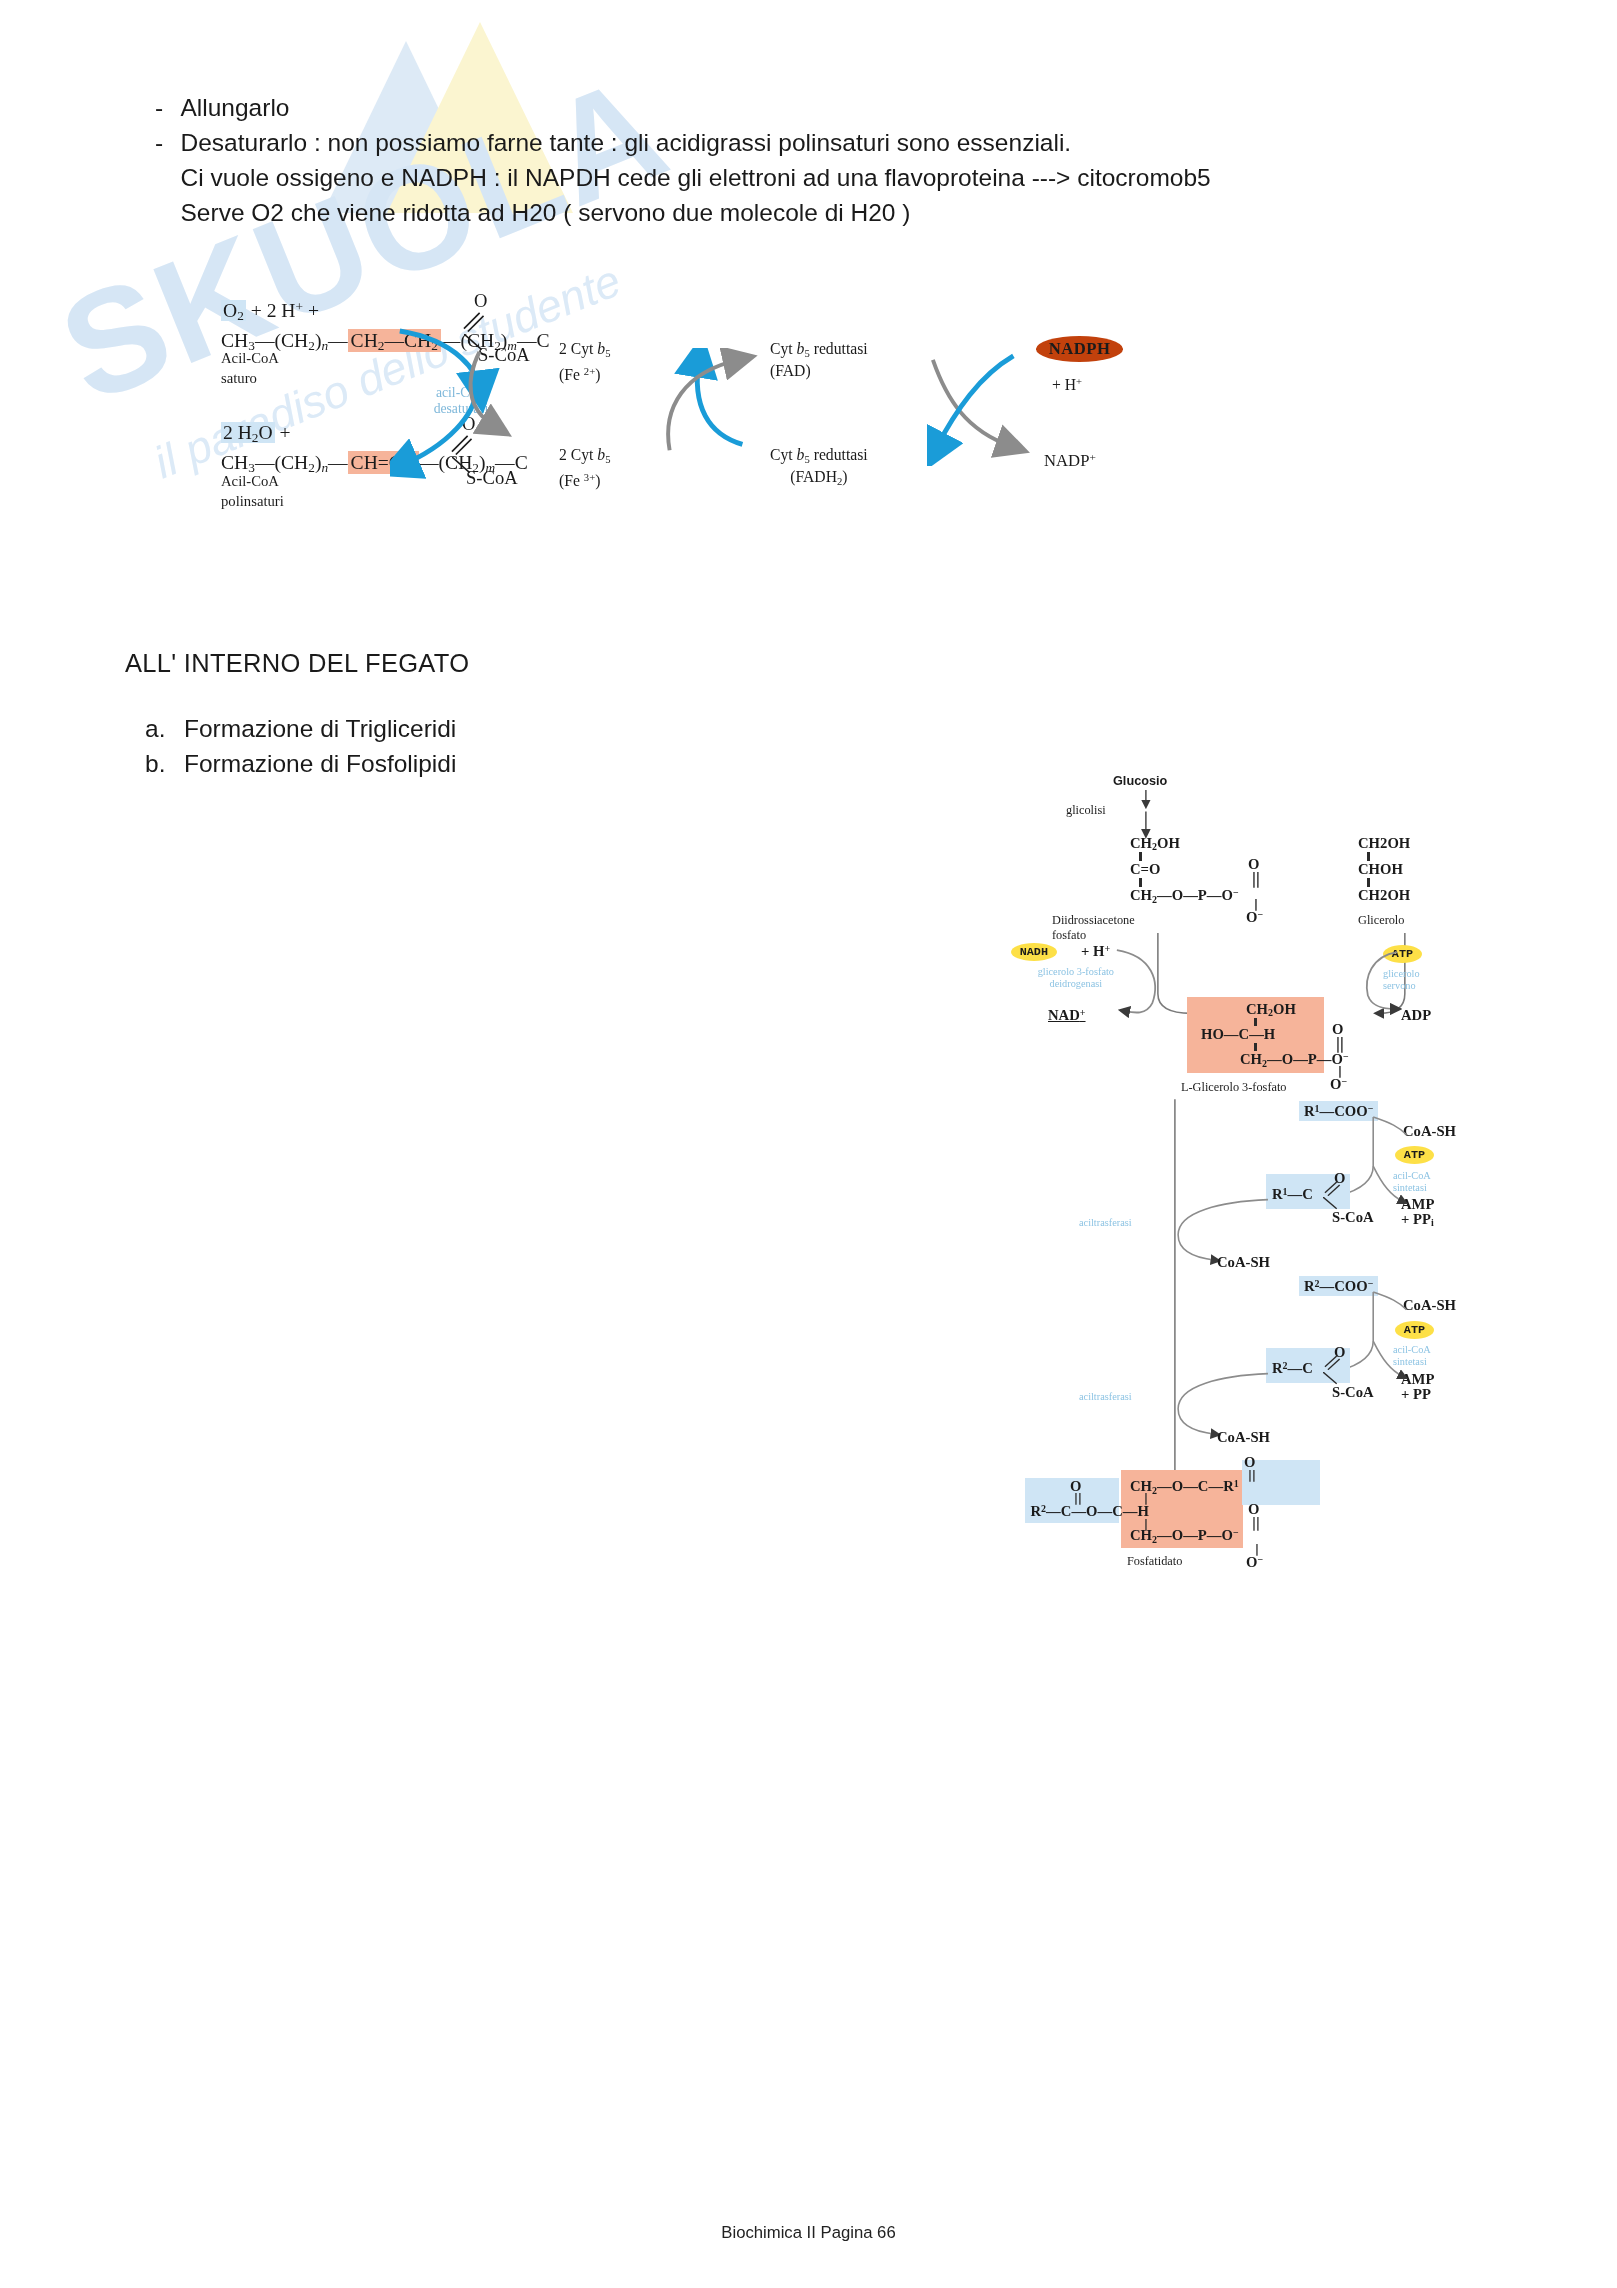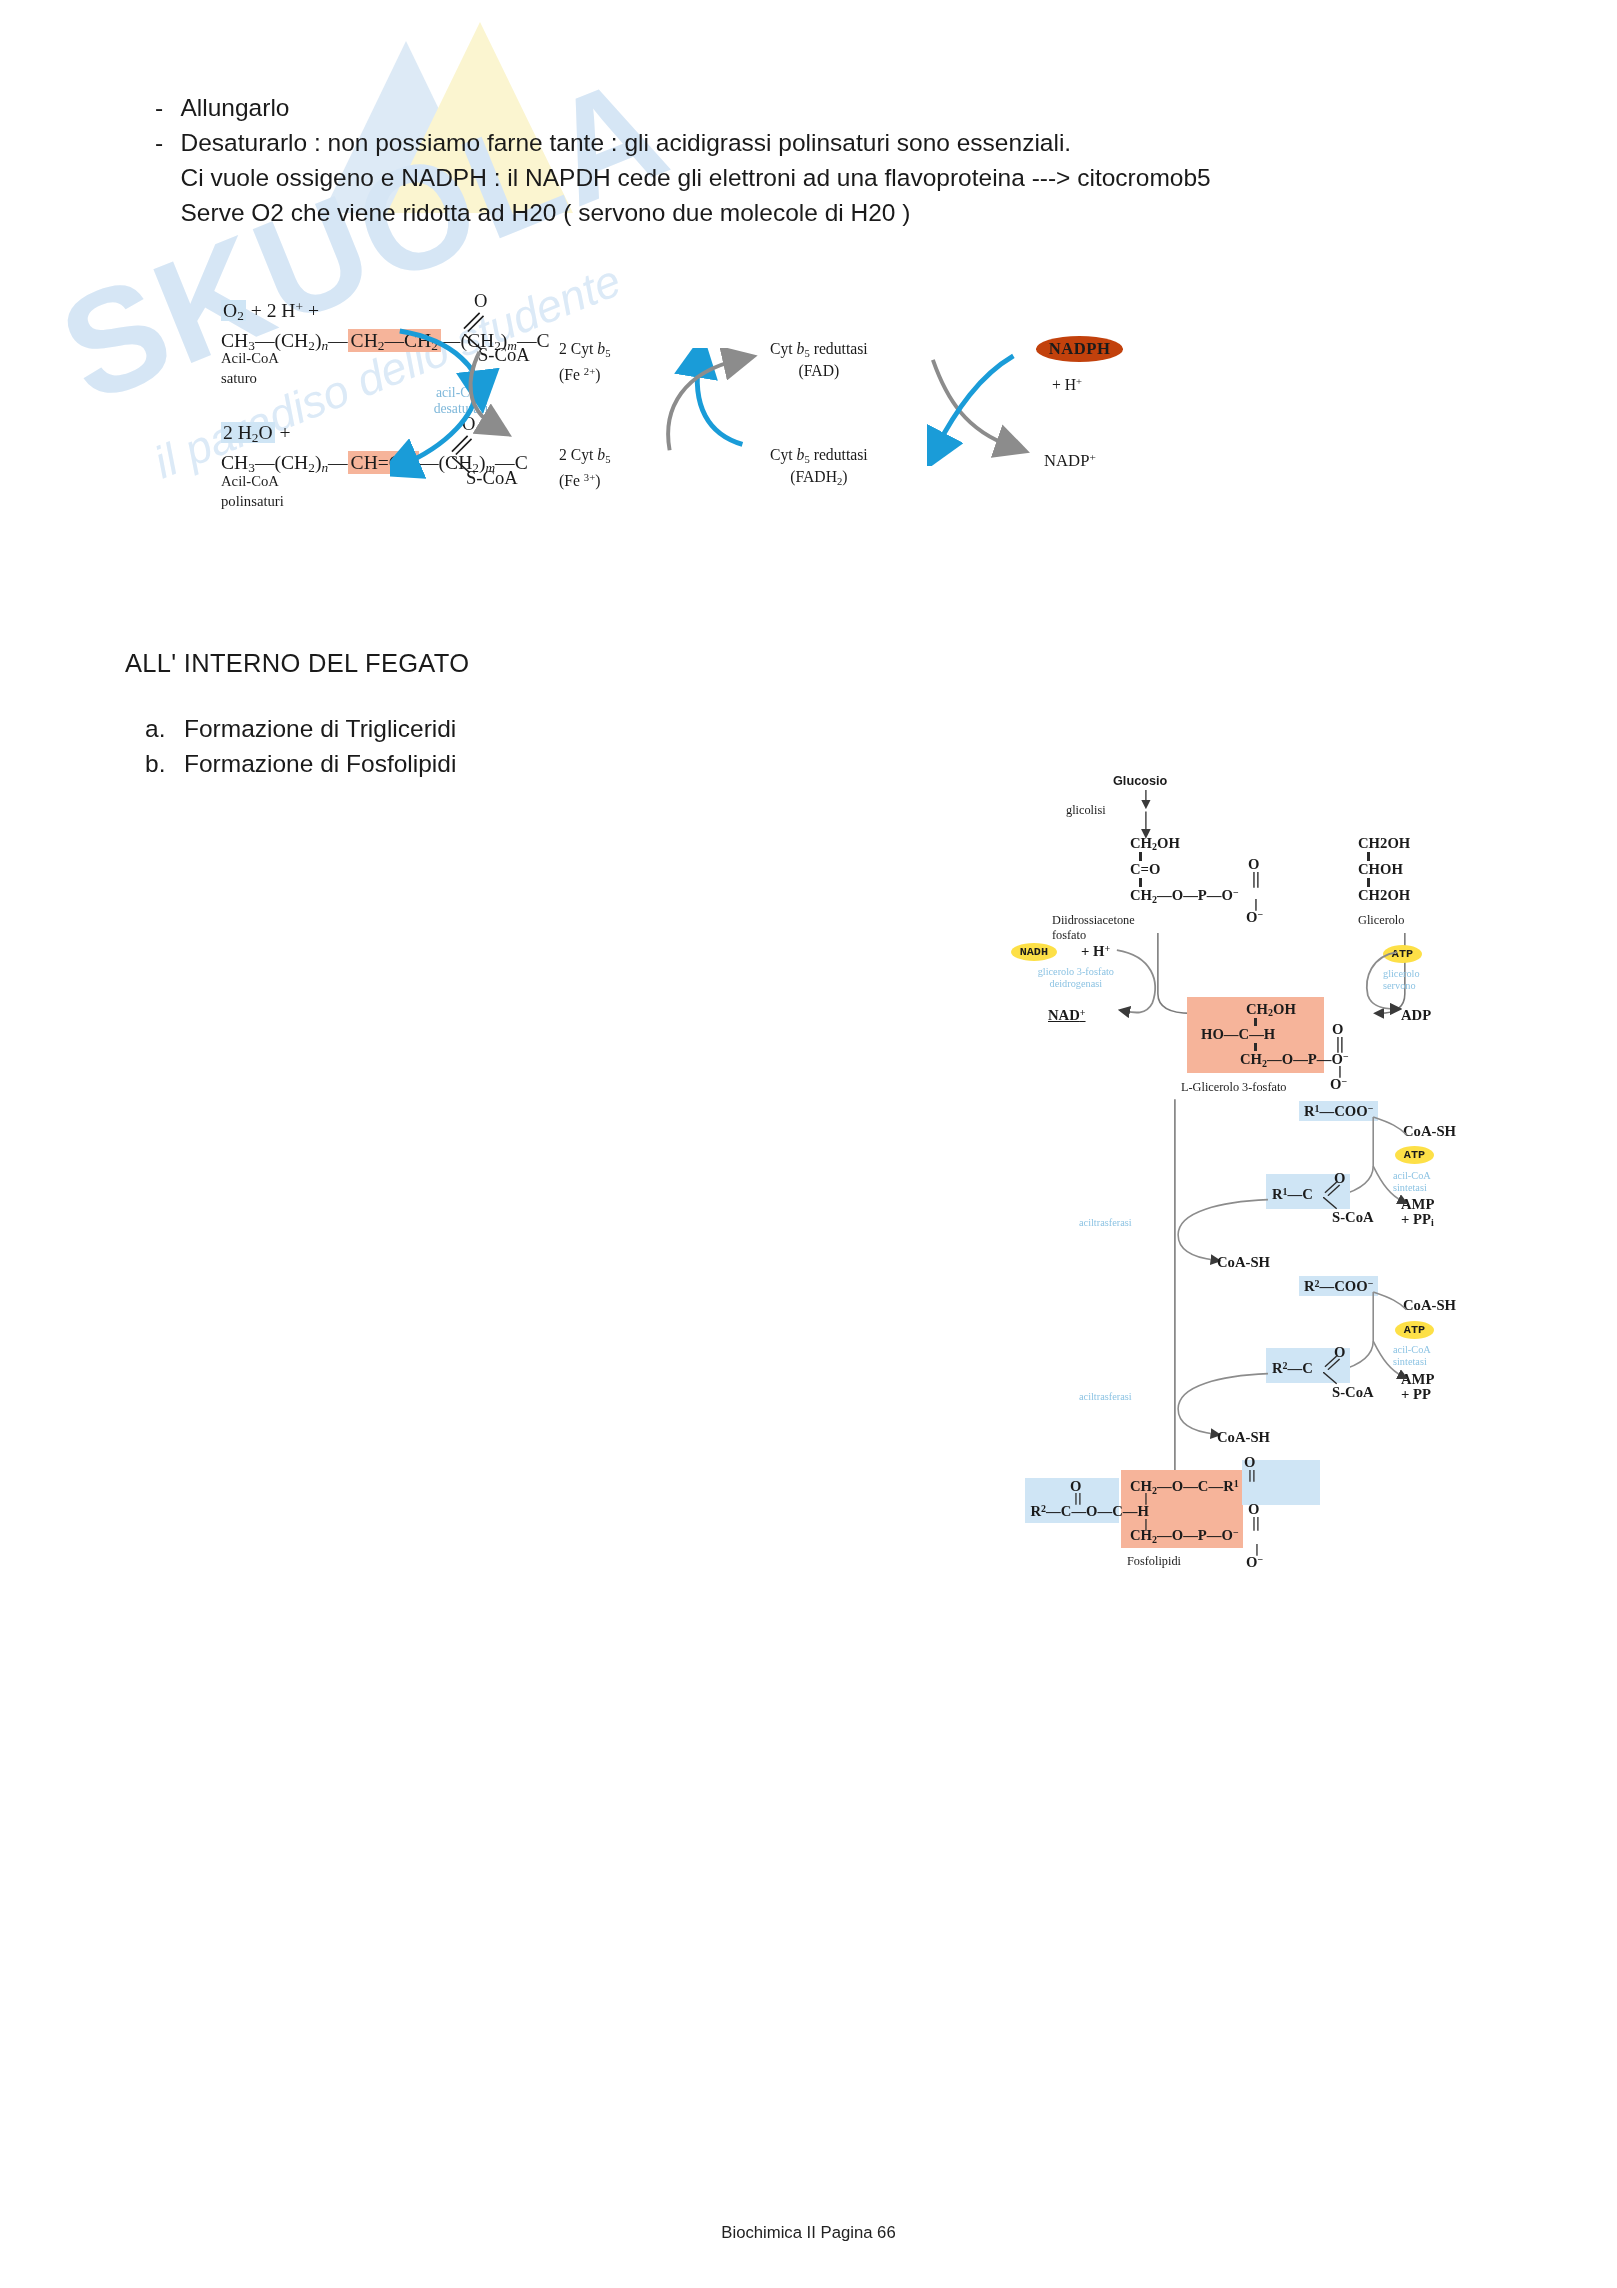--- a/index.html
+++ b/index.html
@@ -273,21 +273,21 @@
     <div>(Fe <span class="sup">3+</span>)</div>
   </div>
 
   <svg class="abs" style="left:427px; top:49px;" width="118" height="118" viewBox="0 0 120 120">
     <path d="M96,98 C62,88 44,60 52,10" fill="none" stroke="#1a9cd8" stroke-width="5" marker-end="url(#mkBlue)"></path>
     <path d="M22,104 C14,60 38,24 92,12" fill="none" stroke="#8c8c8c" stroke-width="4" marker-end="url(#mkGrey)"></path>
   </svg>
 
   <div class="abs lbl-sm" style="left:549px; top:41px; line-height:18.6px; font-size:15.7px; text-align:center;">
     <div>Cyt <span class="ital">b</span><span class="sub">5</span> reduttasi</div>
-    <div style="text-align:center;">(FAD)</div>
+    <div style="text-align:left;">(FAD)</div>
   </div>
   <div class="abs lbl-sm" style="left:549px; top:147px; line-height:18.6px; font-size:15.7px;">
     <div>Cyt <span class="ital">b</span><span class="sub">5</span> reduttasi</div>
     <div style="text-align:center;">(FADH<span class="sub">2</span>)</div>
   </div>
 
   <svg class="abs" style="left:706px; top:49px;" width="108" height="118" viewBox="0 0 110 120">
     <path d="M6,12 C20,52 40,84 86,100" fill="none" stroke="#8c8c8c" stroke-width="4" marker-end="url(#mkGrey)"></path>
     <path d="M88,8 C54,28 30,62 8,104" fill="none" stroke="#1a9cd8" stroke-width="5" marker-end="url(#mkBlue)"></path>
   </svg>
@@ -500,21 +500,21 @@
   <div class="abs t-md" style="left:125px; top:753px;">CH<span class="sub">2</span>—O—P—O<span class="sup">−</span></div>
   <div class="abs t-md" style="left:243px; top:727px;">O</div>
   <svg class="abs" style="left:247px; top:743px;" width="11.8" height="13.7" viewBox="0 0 12 14">
     <line x1="2" y1="0" x2="2" y2="14" stroke="#2b2b2b" stroke-width="1.3"></line>
     <line x1="6" y1="0" x2="6" y2="14" stroke="#2b2b2b" stroke-width="1.3"></line>
   </svg>
   <svg class="abs" style="left:250px; top:770px;" width="5.9" height="11.8" viewBox="0 0 6 12">
     <line x1="2" y1="0" x2="2" y2="12" stroke="#2b2b2b" stroke-width="1.3"></line>
   </svg>
   <div class="abs t-md" style="left:241px; top:780px;">O<span class="sup">−</span></div>
-  <div class="abs t-lbl" style="left:122px; top:780px;">Fosfolipidi</div>
+  <div class="abs t-lbl" style="left:122px; top:780px;">Fosfatidato</div>
 </div>
 
 <div id="content">
 
   <div class="note-list">
     <div class="note-item">
       <span class="note-dash">-</span>
       <span class="note-body">
         <span class="note-sub">Allungarlo</span>
       </span>

